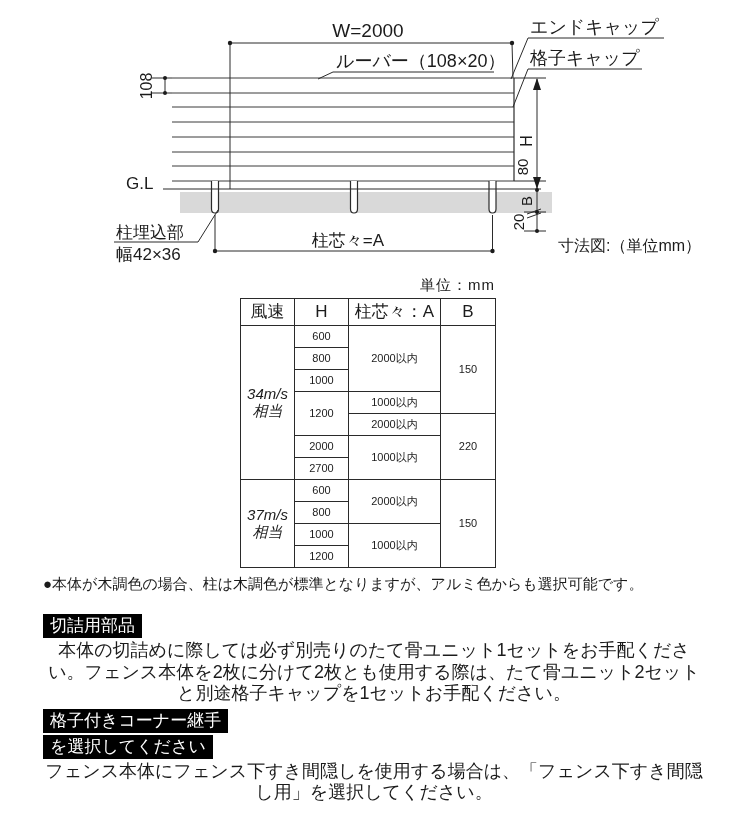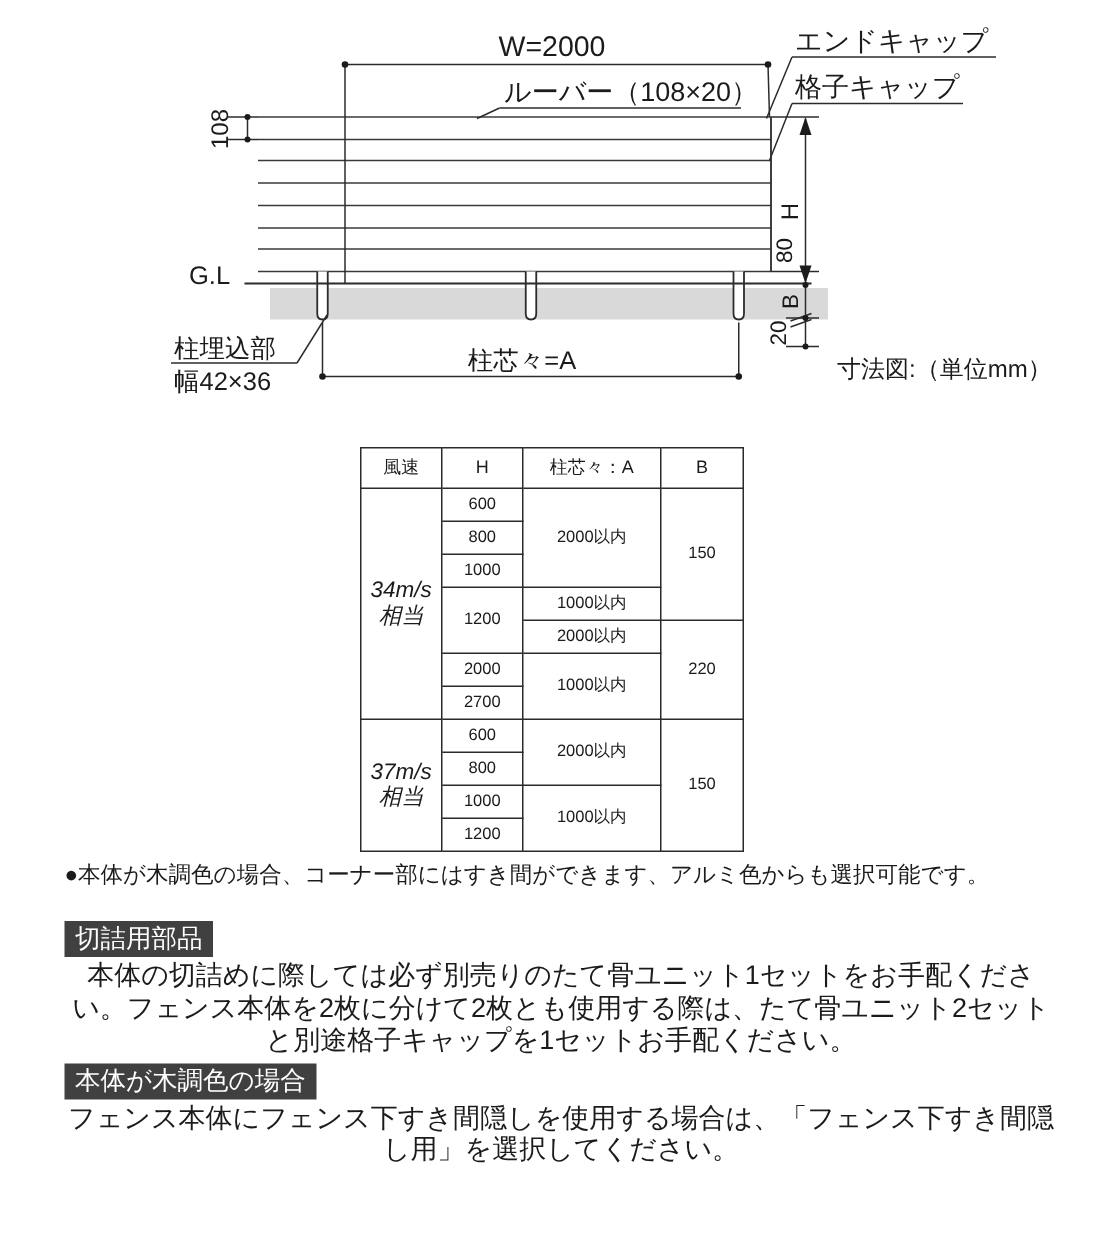--- a/index.html
+++ b/index.html
@@ -13,28 +13,28 @@
     position:absolute;left:240px;top:276px;width:255px;text-align:right;
     font-size:15px;letter-spacing:1px;
   }
   .spec-table{
     position:absolute;left:240px;top:298px;border-collapse:collapse;table-layout:fixed;
   }
   .spec-table td{
     border:1.5px solid #2a2a2a;text-align:center;vertical-align:middle;
     font-size:11px;padding:0;line-height:1.1;background:#fff;
   }
-  .spec-table tr.hdr td{height:26px;font-size:12px;}
+  .spec-table tr.hdr td{height:26px;font-size:17px;}
   .spec-table tr.r td{height:21px;}
   .spec-table td.wind{font-size:15px;font-style:italic;}
   .notes{position:absolute;left:43px;top:574px;width:662px;}
   .bullet-note{font-size:15px;line-height:19px;margin:0 0 21px 0;}
   .note-section{margin:0;}
   .section-title{
-    display:inline-block;background:#404040;color:#fff;font-size:17px;line-height:1;
+    display:inline-block;background:#000000;color:#fff;font-size:17px;line-height:1;
     padding:3px 7px 4px 7px;margin:0 0 2px 0;
   }
   .note-body{
     font-size:18px;line-height:21.5px;margin:0 0 4px 0;
     overflow-wrap:anywhere;word-break:break-all;text-align:center;
   }
 </style>
 </head>
 <body>
 
@@ -126,20 +126,21 @@
     <text x="348" y="246" font-size="17" text-anchor="middle">柱芯々=A</text>
 
     <text x="116" y="238" font-size="17">柱埋込部</text>
     <text x="116" y="260" font-size="17">幅42×36</text>
     <line x1="114" y1="242" x2="198" y2="242" stroke="#2b2b2b" stroke-width="1"></line>
     <line x1="198" y1="242" x2="218" y2="210" stroke="#2b2b2b" stroke-width="1"></line>
 
     <text x="558" y="251" font-size="16">寸法図:（単位mm）</text>
   </svg>
 
+  <div class="unit-label">単位：mm</div>
 
   <table class="spec-table">
     <colgroup>
         <col style="width:54px">
         <col style="width:54px">
         <col style="width:92px">
         <col style="width:55px">
       </colgroup>
     <tbody>
         <tr class="hdr">
@@ -188,29 +189,30 @@
       <td>1000</td>
       <td rowspan="2">1000以内</td>
     </tr>
     <tr class="r">
       <td>1200</td>
     </tr>
   </tbody>
     </table>
 
   <div class="notes">
-    <p class="bullet-note">●本体が木調色の場合、コーナー部にはすき間ができます、アルミ色からも選択可能です。</p>
+    <p class="bullet-note">●本体が木調色の場合、柱は木調色が標準となりますが、アルミ色からも選択可能です。</p>
 
     <div class="note-section">
       <div class="section-title">切詰用部品</div>
       <p class="note-body">本体の切詰めに際しては必ず別売りのたて骨ユニット1セットをお手配ください。フェンス本体を2枚に分けて2枚とも使用する際は、たて骨ユニット2セットと別途格子キャップを1セットお手配ください。</p>
     </div>
 
     <div class="note-section">
+      <div class="section-title">格子付きコーナー継手</div>
     </div>
 
     <div class="note-section">
-      <div class="section-title">本体が木調色の場合</div>
+      <div class="section-title">を選択してください</div>
       <p class="note-body">フェンス本体にフェンス下すき間隠しを使用する場合は、「フェンス下すき間隠し用」を選択してください。</p>
     </div>
   </div>
 
 </div>
 
 </body></html>

